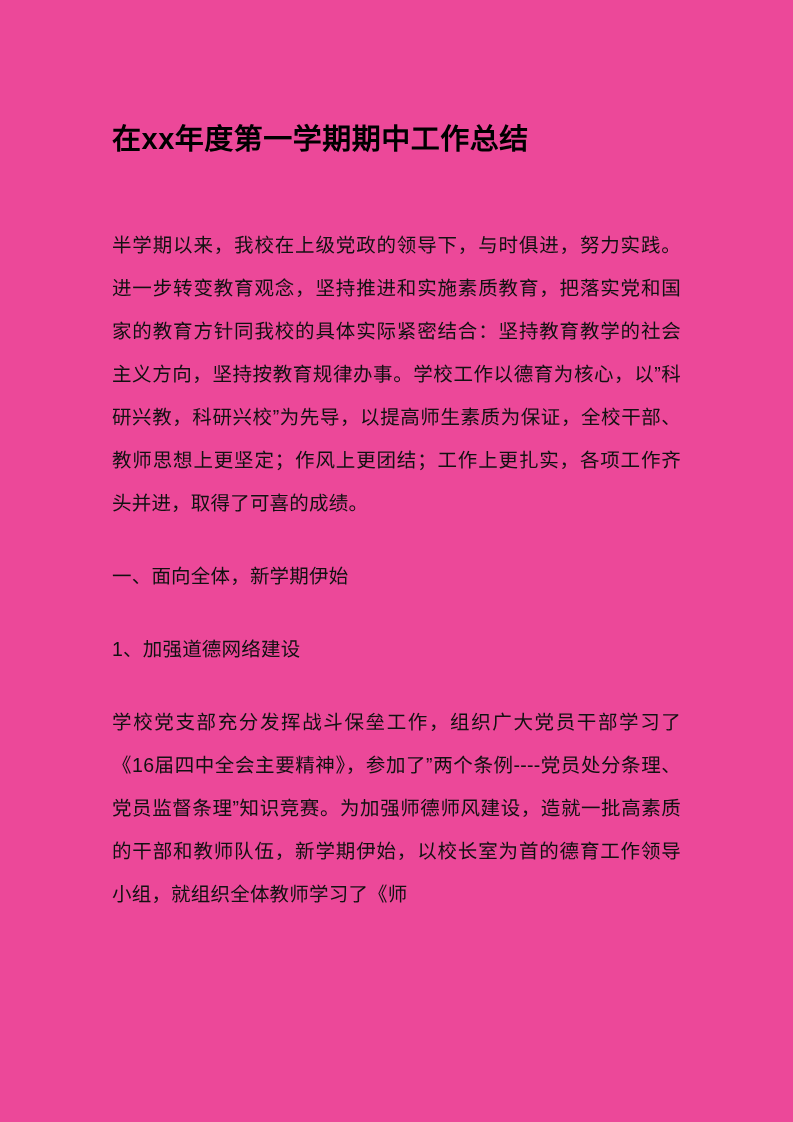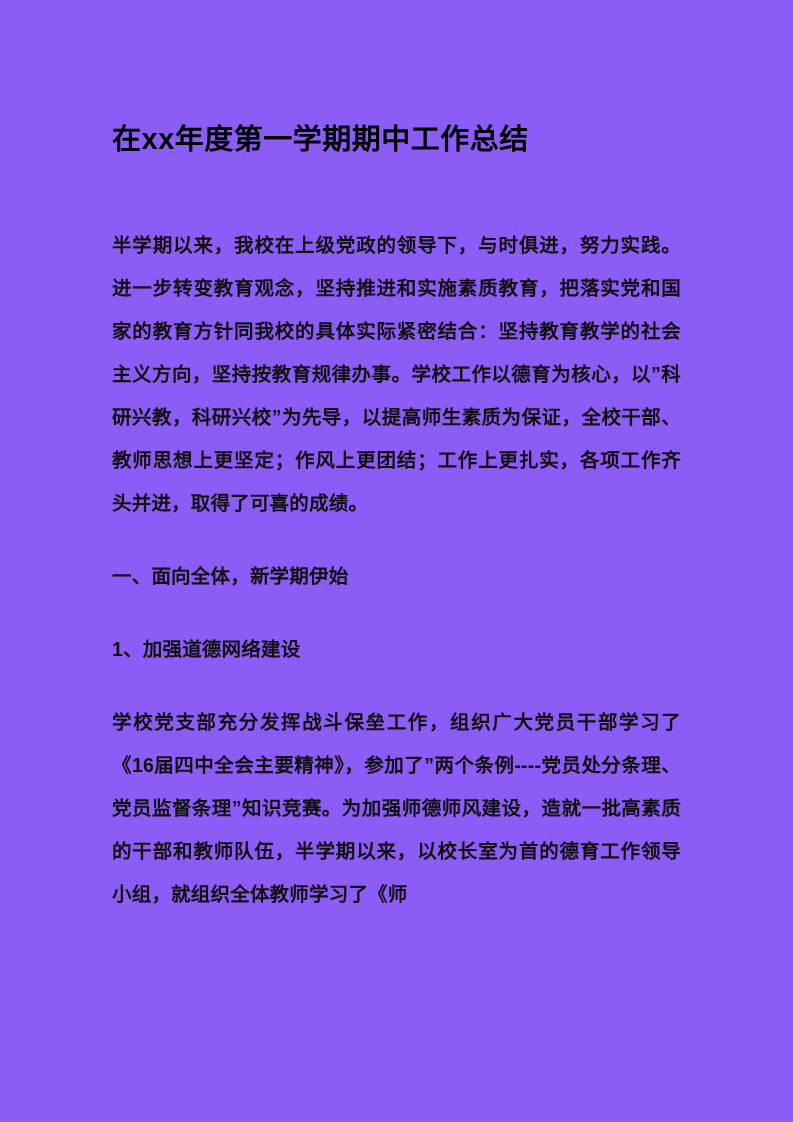--- a/index.html
+++ b/index.html
@@ -12,52 +12,51 @@
     height: 1122px;
     font-family: "Liberation Sans", "DejaVu Sans", sans-serif;
     color: #1a1a1a;
     overflow: hidden;
   }
   .page {
     box-sizing: border-box;
     width: 793px;
     height: 1122px;
     padding: 118px 112px 40px 112px;
-    background: #8b5cf6;
+    background: #ec4899;
   }
   .doc-title {
     font-size: 29px;
     font-weight: bold;
     line-height: 1.5;
     letter-spacing: 0.5px;
     margin: 0 0 62px 0;
     color: #000000;
   }
   .para {
     font-size: 19.5px;
     line-height: 43px;
     margin: 0 0 30px 0;
     text-align: justify;
     color: #111111;
     letter-spacing: 0.2px;
-    font-weight: bold;
   }
   .para.section-head {
     margin-bottom: 30px;
   }
   .para:last-child {
     margin-bottom: 0;
   }
 </style>
 </head>
 <body>
 
 <div class="page">
   <h1 class="doc-title">在xx年度第一学期期中工作总结</h1>
 
   <p class="para">半学期以来，我校在上级党政的领导下，与时俱进，努力实践。进一步转变教育观念，坚持推进和实施素质教育，把落实党和国家的教育方针同我校的具体实际紧密结合：坚持教育教学的社会主义方向，坚持按教育规律办事。学校工作以德育为核心，以”科研兴教，科研兴校”为先导，以提高师生素质为保证，全校干部、教师思想上更坚定；作风上更团结；工作上更扎实，各项工作齐头并进，取得了可喜的成绩。</p>
 
   <p class="para section-head">一、面向全体，新学期伊始</p>
 
   <p class="para section-head">1、加强道德网络建设</p>
 
-  <p class="para">学校党支部充分发挥战斗保垒工作，组织广大党员干部学习了《16届四中全会主要精神》，参加了”两个条例----党员处分条理、党员监督条理”知识竞赛。为加强师德师风建设，造就一批高素质的干部和教师队伍，半学期以来，以校长室为首的德育工作领导小组，就组织全体教师学习了《师</p>
+  <p class="para">学校党支部充分发挥战斗保垒工作，组织广大党员干部学习了《16届四中全会主要精神》，参加了”两个条例----党员处分条理、党员监督条理”知识竞赛。为加强师德师风建设，造就一批高素质的干部和教师队伍，新学期伊始，以校长室为首的德育工作领导小组，就组织全体教师学习了《师</p>
 </div>
 
 </body></html>

